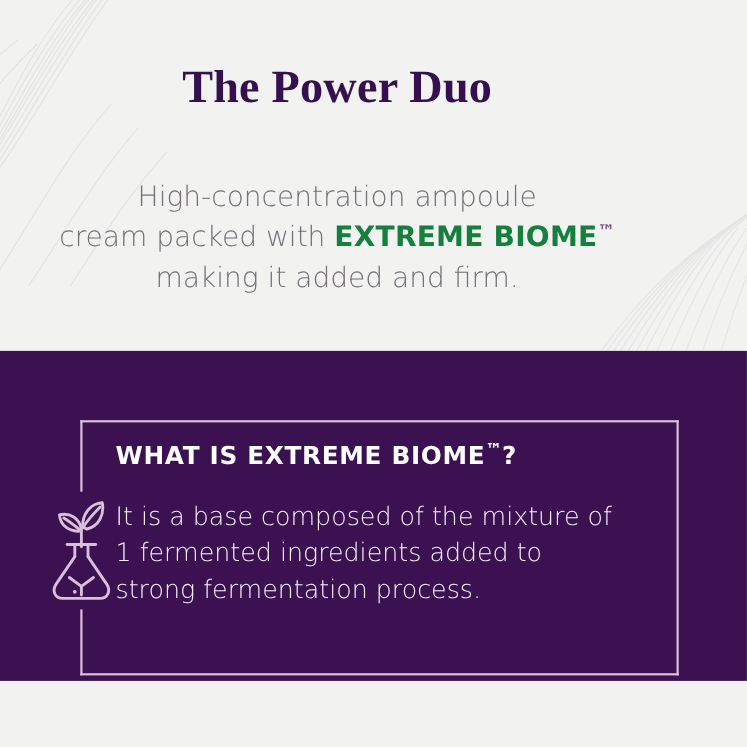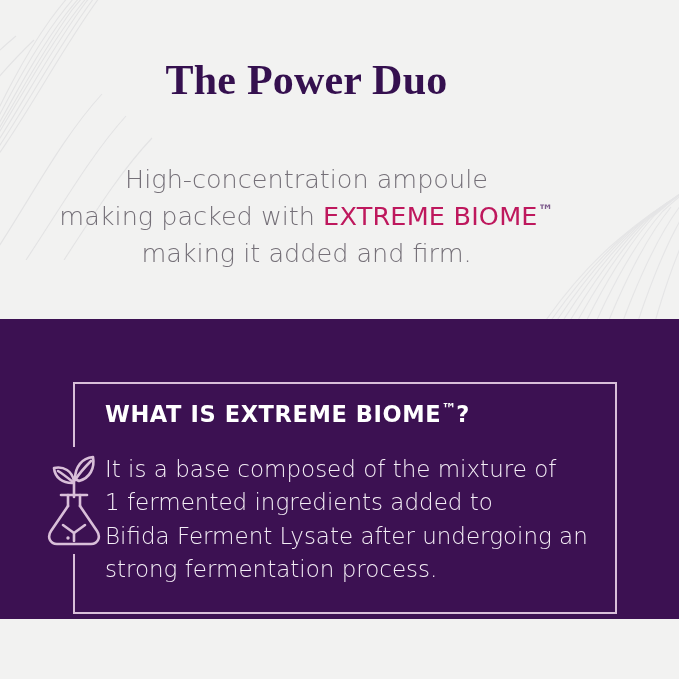--- a/index.html
+++ b/index.html
@@ -76,22 +76,22 @@
     margin-top: 31px;
     font-family: "DejaVu Sans", "Liberation Sans", sans-serif;
     font-weight: 300;
     font-size: 25.5px;
     line-height: 1.44;
     color: #757078;
     text-align: center;
     white-space: nowrap;
   }
   .subhead .em {
-    font-weight: normal;
-    color: #be185d;
+    font-weight: bold;
+    color: #15803d;
     letter-spacing: 0.2px;
   }
   .subhead .tm {
     font-size: 16px;
     vertical-align: 0.55em;
     font-weight: bold;
     color: #7d5b8c;
     letter-spacing: 0;
   }
 
@@ -210,21 +210,21 @@
     </svg>
 
     <div class="top-content">
       <h1 class="headline">The Power Duo</h1>
 
       <div class="subhead">
         <div>
           <span>High-concentration ampoule</span>
         </div>
         <div>
-          <span>making packed with </span><span class="em">EXTREME BIOME</span><span class="tm">™</span>
+          <span>cream packed with </span><span class="em">EXTREME BIOME</span><span class="tm">™</span>
         </div>
         <div>
           <span>making it added and firm.</span>
         </div>
       </div>
     </div>
   </section>
 
   <section class="bottom-panel">
 
@@ -260,21 +260,20 @@
           <circle cx="27" cy="89" r="1.7" fill="#d9bfd9" stroke="none"></circle>
         </g>
       </svg>
 
       <div class="callout-text">
         <div class="callout-title"><span>WHAT IS EXTREME BIOME</span><span class="tm">™</span><span>?</span></div>
 
         <div class="callout-body">
           <span class="ln">It is a base composed of the mixture of</span>
           <span class="ln">1 fermented ingredients added to</span>
-          <span class="ln">Bifida Ferment Lysate after undergoing an</span>
           <span class="ln">strong fermentation process.</span>
         </div>
       </div>
 
     </div>
   </section>
 
 </div>
 
 </body></html>

